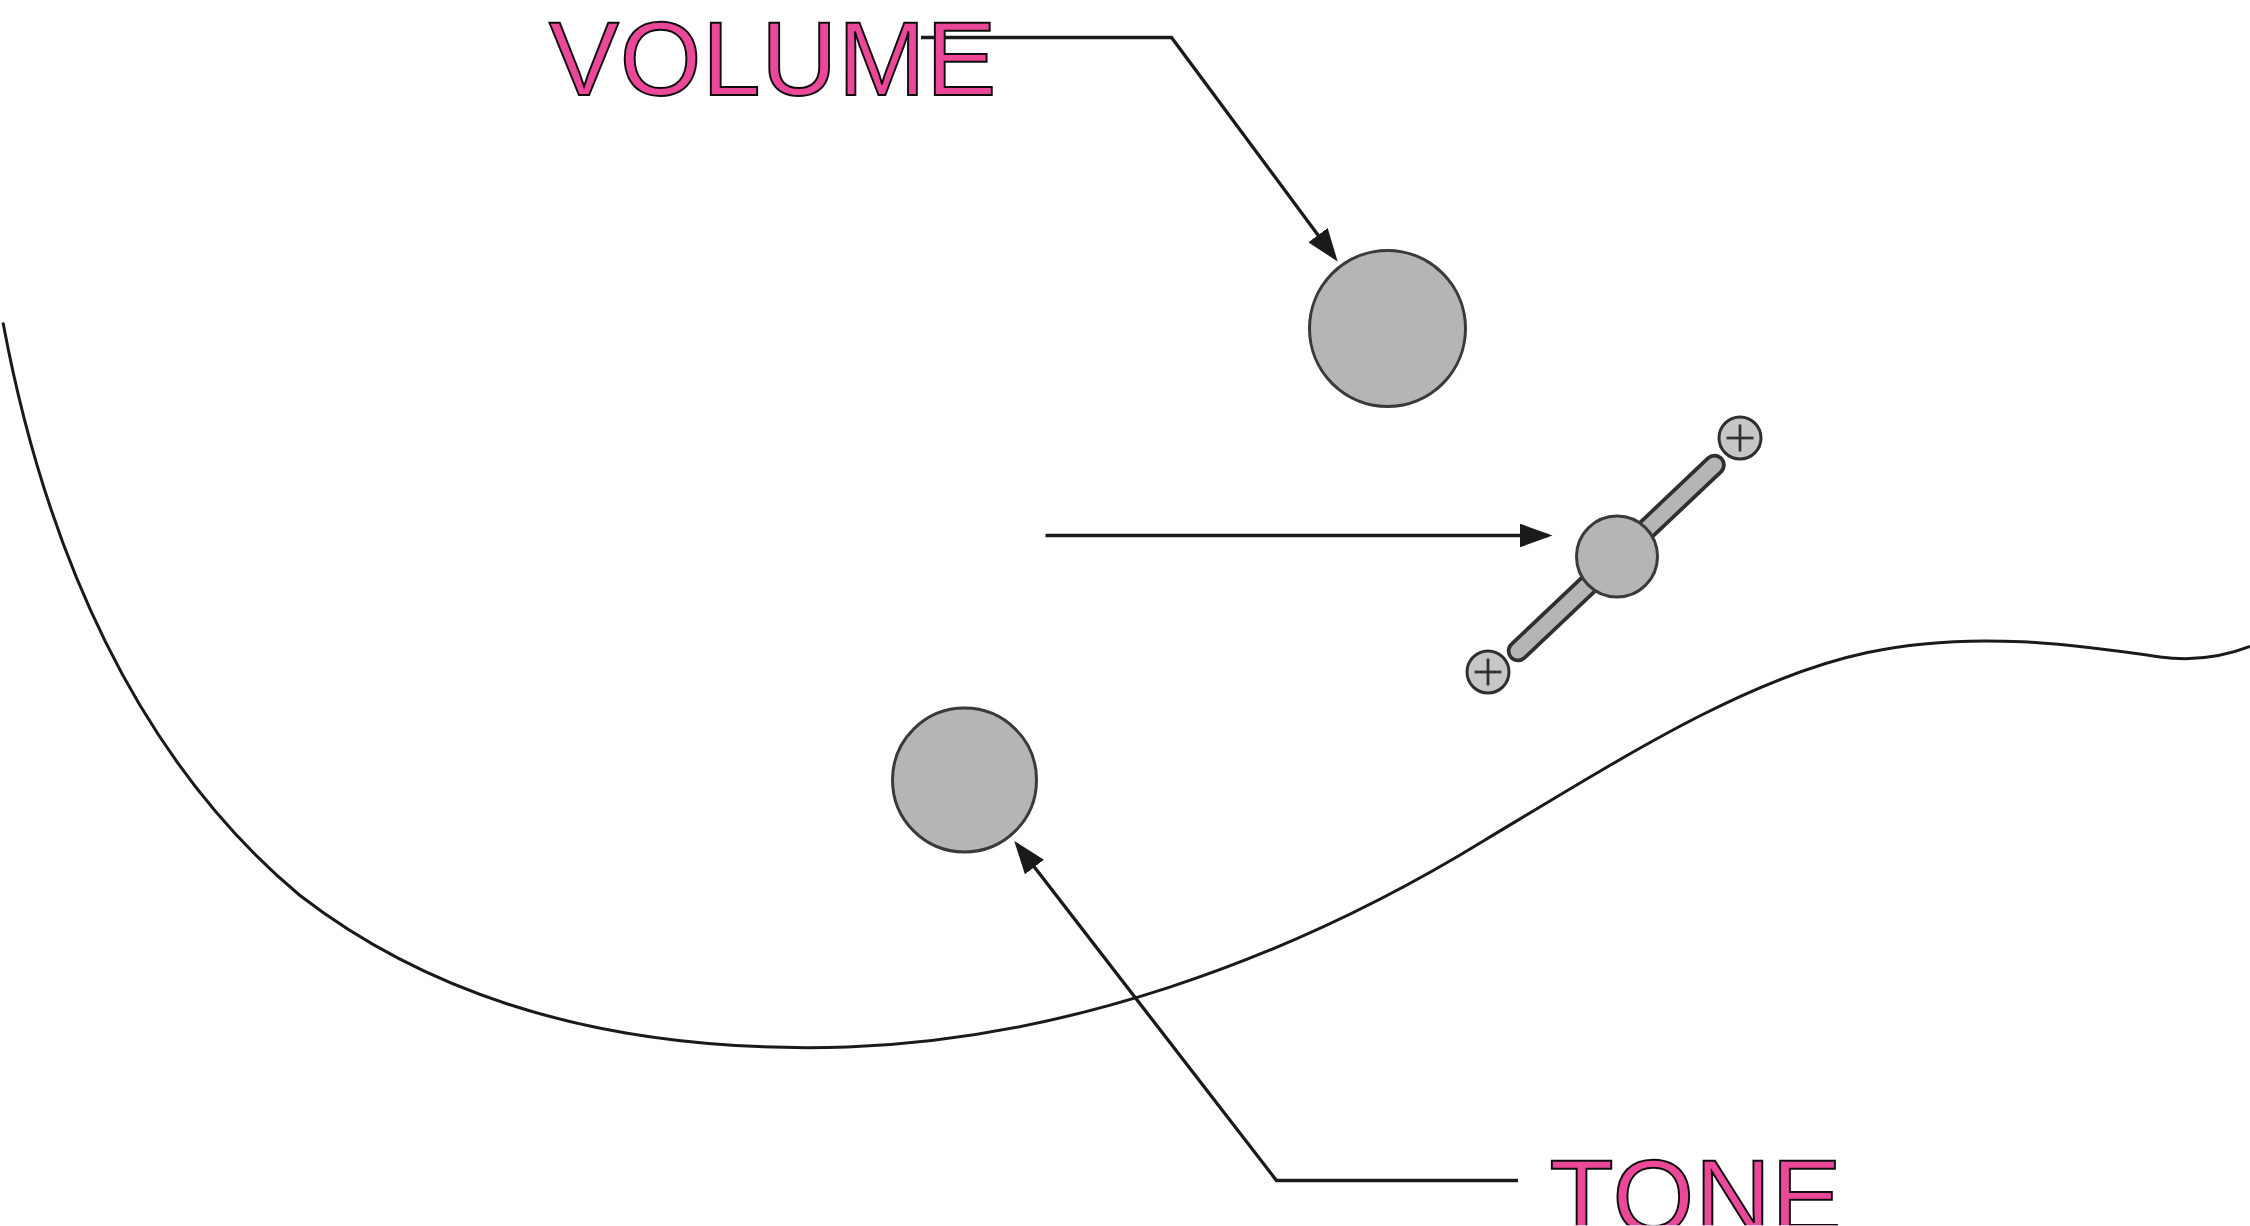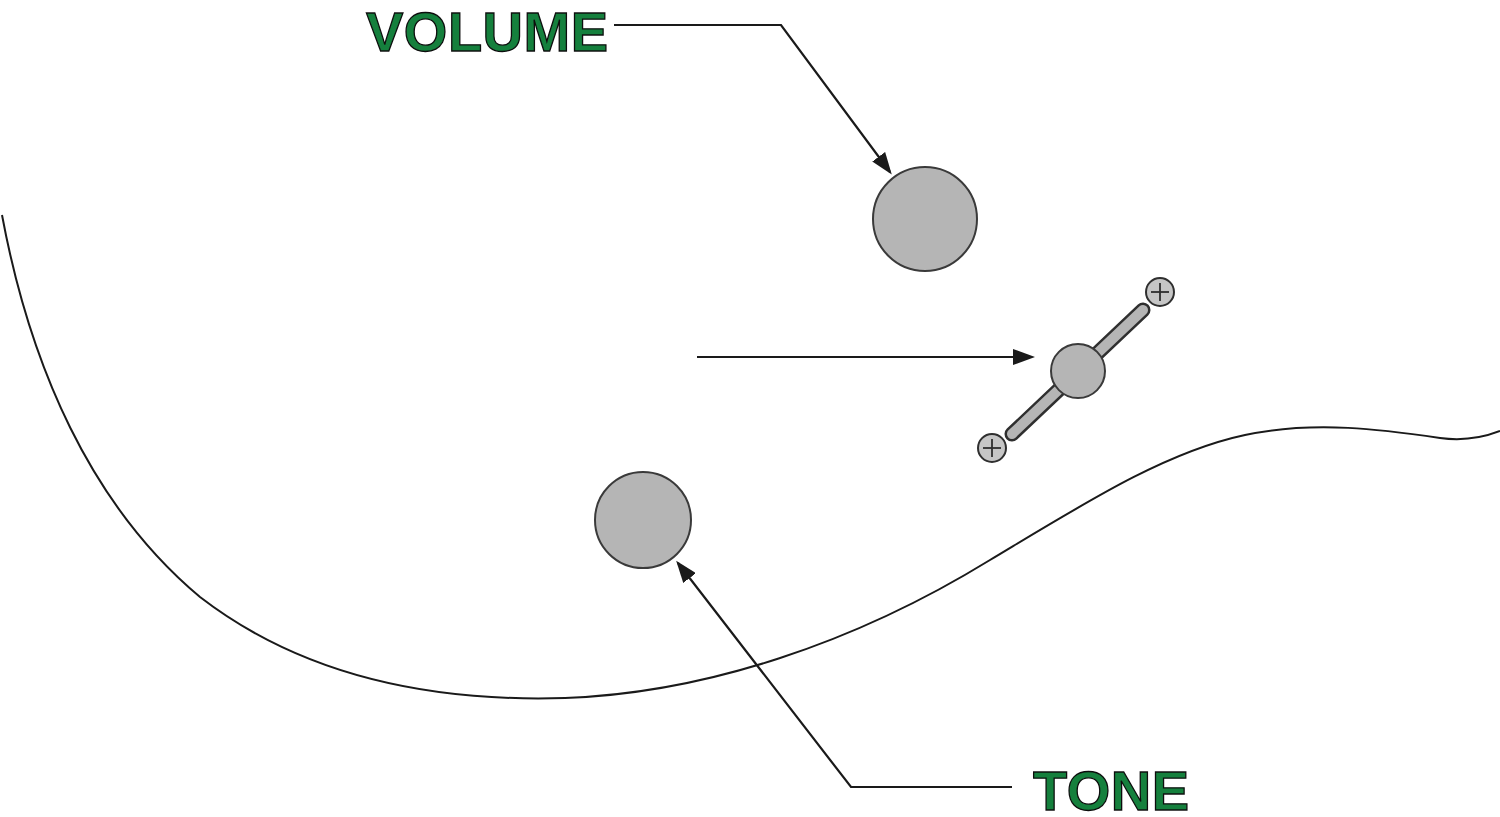--- a/index.html
+++ b/index.html
@@ -16,24 +16,24 @@
     font-family: "Liberation Sans", sans-serif;
   }
   .stage svg {
     position: absolute;
     left: 0;
     top: 0;
   }
   .diagram-label {
     position: absolute;
     font-family: "Liberation Sans", sans-serif;
-    font-weight: 700;
-    font-size: 56px;
+    font-weight: 400;
+    font-size: 70px;
     line-height: 1;
-    color: #15803d;
+    color: #ec4899;
     letter-spacing: 0.5px;
     -webkit-text-stroke: 1.3px #0d0d0d;
     white-space: nowrap;
     user-select: none;
   }
   .label-volume   { left: 366px; top: 4px;   }
   .label-selector { left: 113px; top: 333px; }
   .label-tone     { left: 1033px; top: 763px; }
 
   .outline-stroke { fill: none; stroke: #1a1a1a; stroke-width: 2; }

